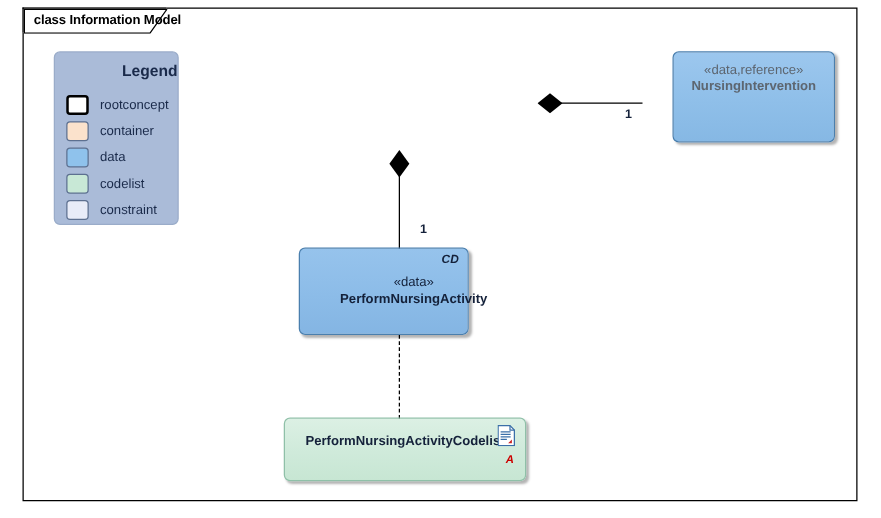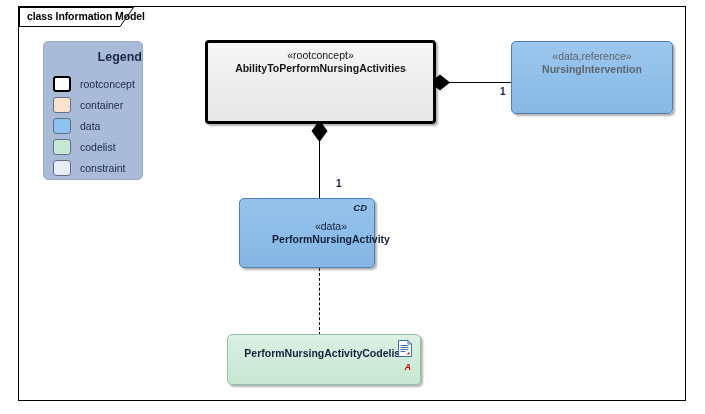--- a/index.html
+++ b/index.html
@@ -141,23 +141,23 @@
   #node-root .textwrap {
     position: absolute;
     top: 6px;
     left: 0;
     width: 100%;
     color: #161616;
   }
 
   
   #node-ref {
-    left: 511px;
+    left: 538px;
     top: 41px;
-    width: 162px;
+    width: 130px;
     height: 73px;
     border: 1px solid #4a7fae;
     background: linear-gradient(to bottom, #9cc7ee 0%, #8fbfe9 55%, #86b8e4 100%);
     box-shadow: 2px 2px 2px rgba(0,0,0,0.30);
   }
   #node-ref .textwrap {
     position: absolute;
     top: 8px;
     left: 0;
     width: 100%;
@@ -312,26 +312,20 @@
 
   <div class="conn-line v-line" style="left:319px; top:124px; height:75px;"></div>
 
   <svg class="diamond" style="left:311px; top:120px; width:17px; height:22px;" viewBox="0 0 17 22">
     <polygon points="8.5,0 16.5,11 8.5,22 0.5,11" fill="#000000"></polygon>
   </svg>
   <span class="mult" style="left:336px; top:178px;">1</span>
 
   <div class="dashed-line" style="left:319px; top:268px; height:67px;"></div>
 
-  <div class="node" id="node-root">
-    <div class="textwrap">
-      <span class="stereotype">«rootconcept»</span>
-      <span class="nodename">AbilityToPerformNursingActivities</span>
-    </div>
-  </div>
 
   <div class="node" id="node-ref">
     <div class="textwrap">
       <span class="stereotype">«data,reference»</span>
       <span class="nodename">NursingIntervention</span>
     </div>
   </div>
 
   <div class="node" id="node-data">
     <span class="corner-tag">CD</span>

